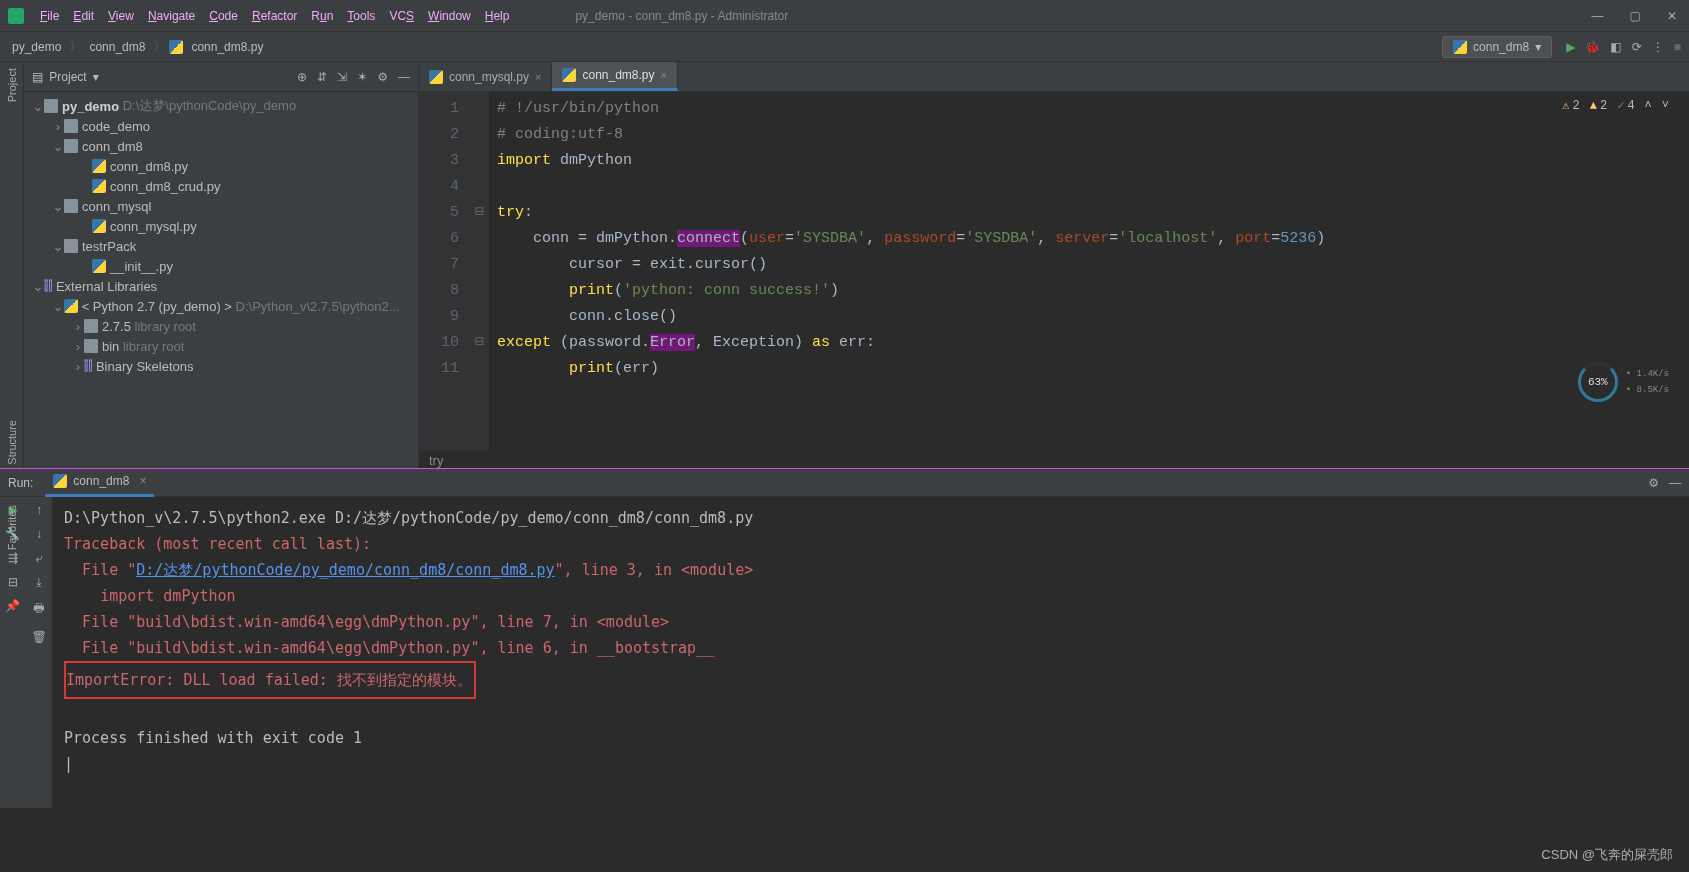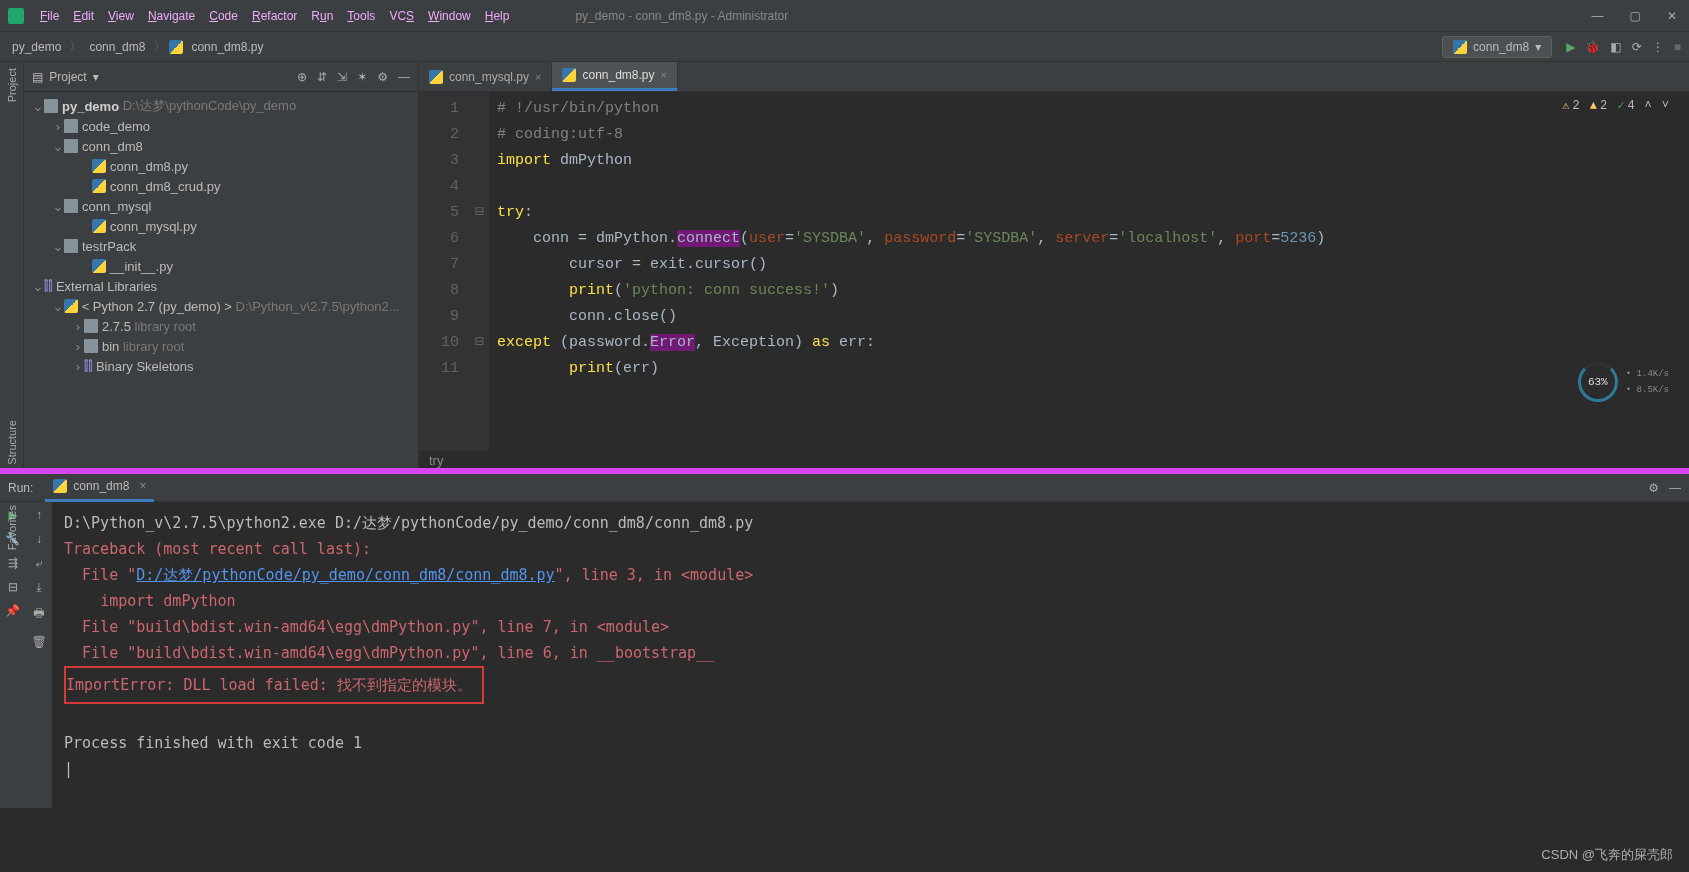--- a/index.html
+++ b/index.html
@@ -50,32 +50,32 @@
 .comment { color: #808080; }
 .hl { background: #701a75; }
 .status-hints { position: absolute; top: 6px; right: 20px; display: flex; gap: 10px; font-size: 12px; align-items: center; }
 .hint { display: flex; align-items: center; gap: 3px; }
 .tri-yellow { color: #ffc66d; }
 .chk-green { color: #499c54; }
 .perf-widget { position: absolute; top: 270px; right: 20px; display: flex; align-items: center; gap: 8px; }
 .perf-circle { width: 40px; height: 40px; border: 3px solid #2e7a9a; border-top-color: #323232; border-radius: 50%; display: flex; align-items: center; justify-content: center; font-size: 11px; color: #ddd; }
 .perf-stats { font-size: 9px; color: #888; line-height: 16px; }
 .context-label { color: #888; font-size: 13px; padding-left: 10px; margin-top: 2px; }
-.bottom-panel { height: 340px; background: #2b2b2b; border-top: 6px solid #d946ef; display: flex; flex-direction: column; }
+.bottom-panel { height: 340px; background: #2b2b2b; border-top: 1px solid #d946ef; display: flex; flex-direction: column; }
 .bottom-header { height: 28px; background: #3c3f41; display: flex; align-items: center; padding: 0 8px; border-bottom: 1px solid #323232; }
 .run-tab { display: flex; align-items: center; gap: 6px; padding: 4px 8px; border-bottom: 3px solid #3b7bbf; height: 28px; }
 .run-tab-close { color: #888; margin-left: 4px; }
 .bottom-body { flex: 1; display: flex; }
 .run-toolbar { width: 52px; background: #3c3f41; display: flex; flex-direction: column; padding: 6px 0; }
 .run-toolbar-col { display: flex; flex-direction: column; align-items: center; gap: 10px; width: 26px; }
 .run-toolbar { flex-direction: row; }
 .console { flex: 1; font-family: "Consolas", monospace; font-size: 15px; line-height: 26px; padding: 8px 12px; white-space: pre-wrap; overflow: auto; }
 .err { color: #cc666e; }
 .link { color: #5394ec; text-decoration: underline; text-align: right; }
-.highlight-box { border: 2px solid #d43a3a; display: inline-block; padding: 4px 10px 4px 0; }
+.highlight-box { border: 2px solid #d43a3a; display: inline-block; padding: 4px 2px 4px 0; }
 .watermark { position: absolute; bottom: 8px; right: 16px; color: #cccccc; font-size: 13px; opacity: 0.8; }
 .left-bottom-strip { position: absolute; left: 0; top: 420px; width: 24px; display: flex; flex-direction: column; align-items: center; gap: 40px; }
 .tool-icon { color: #aaa; cursor: pointer; }
 .small-py { width: 14px; height: 14px; background: linear-gradient(135deg, #3776ab 50%, #ffd43b 50%); border-radius: 2px; display: inline-block; }
 </style>
 </head>
 <body>
 
 <div class="title-bar">
   <div class="app-icon"></div>

